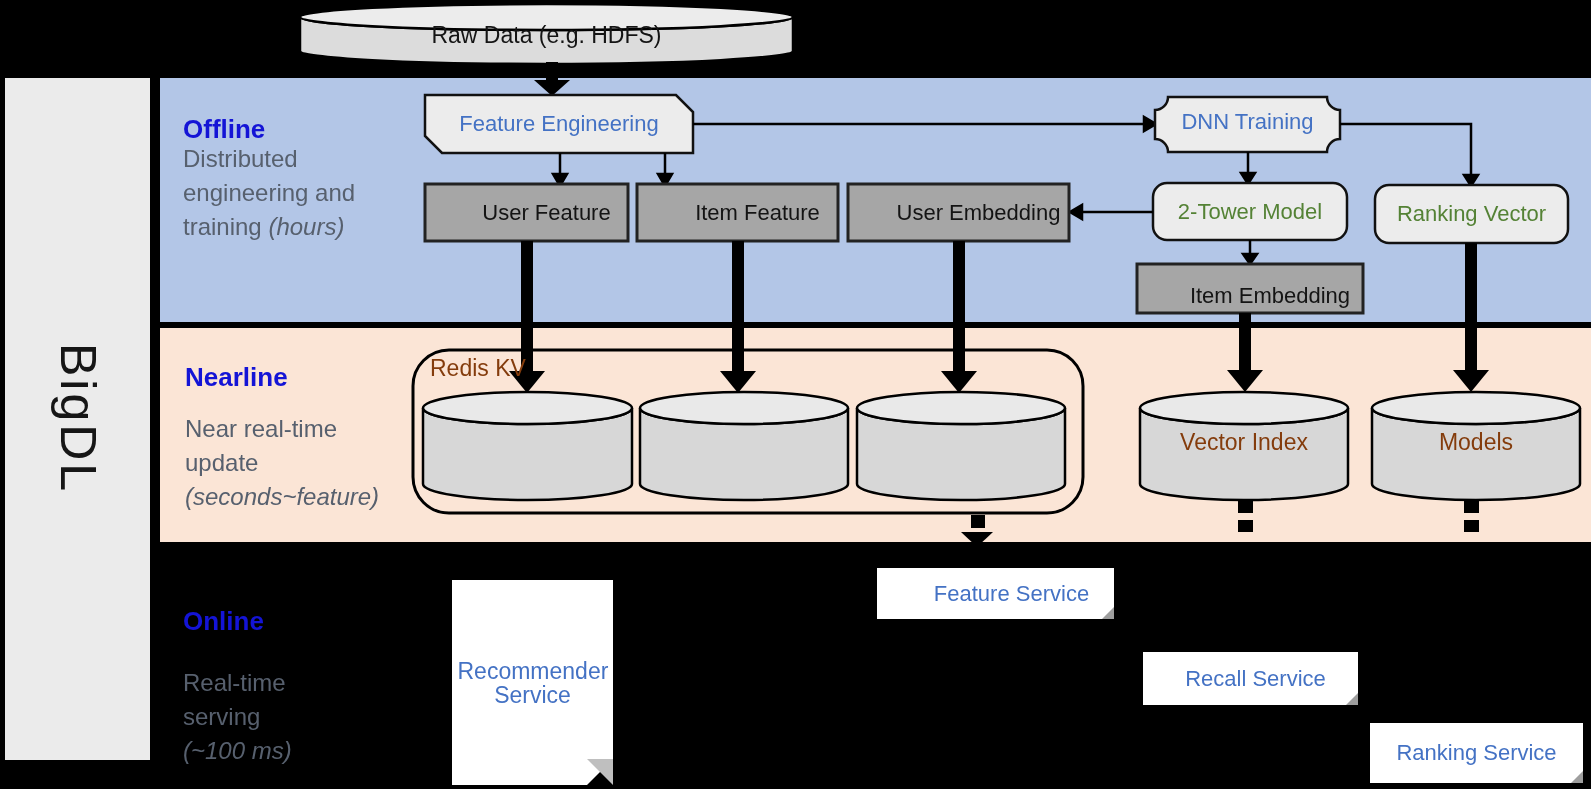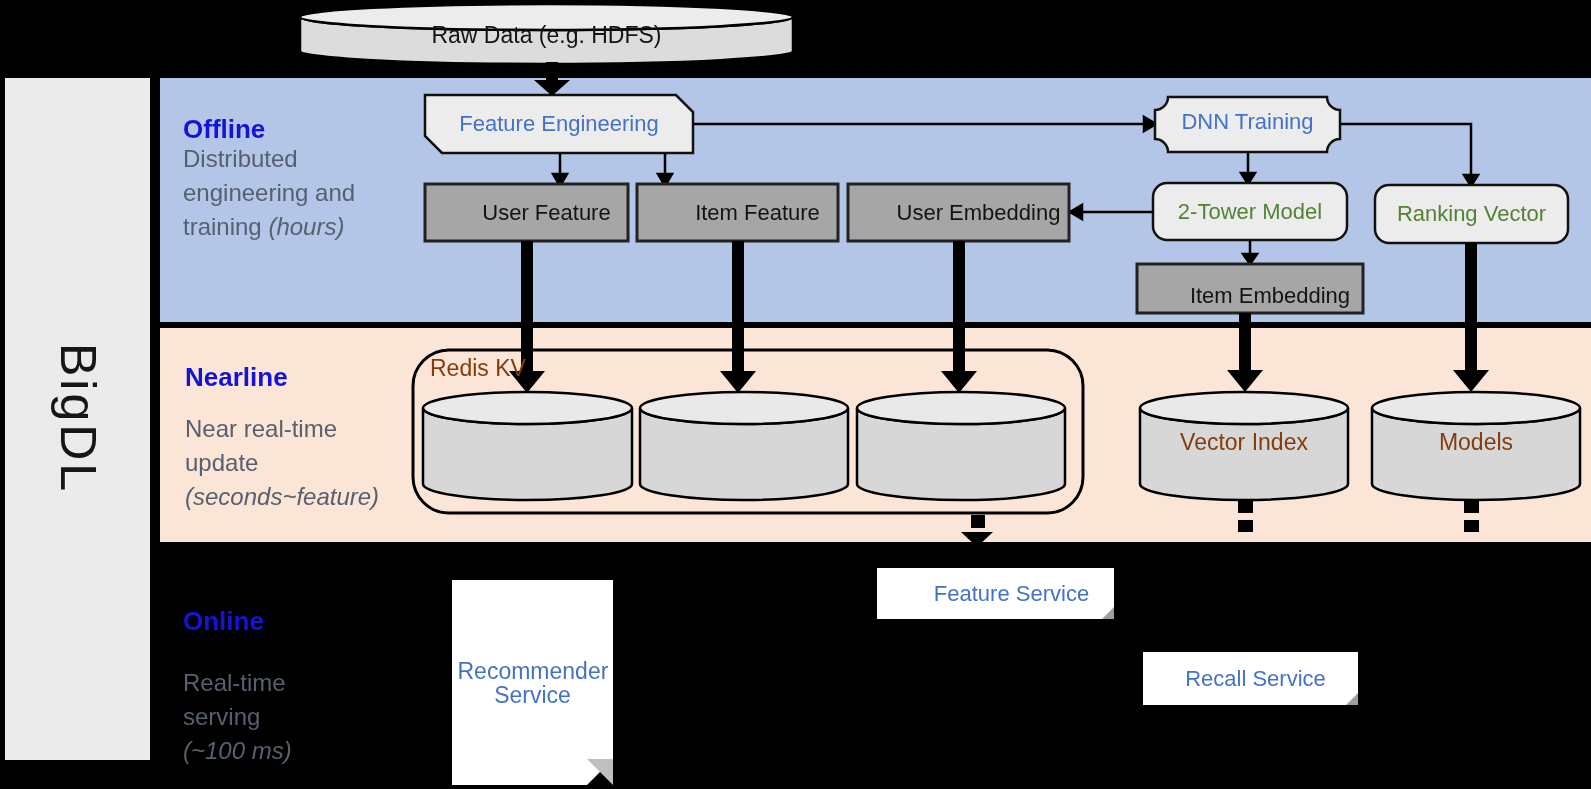--- a/index.html
+++ b/index.html
@@ -203,14 +203,18 @@
   <div class="docfold" style="left:587px;top:759px;"></div>
 
   <div class="svcbox" style="left:877px;top:568px;width:205px;height:51px;padding-left:32px;">
     <span>Feature Service</span>
     <div class="fold"></div>
   </div>
   <div class="svcbox" style="left:1143px;top:652px;width:205px;height:53px;padding-left:10px;">
     <span>Recall Service</span>
     <div class="fold"></div>
   </div>
+  <div class="svcbox" style="left:1370px;top:723px;width:213px;height:60px;">
+    <span>Ranking Service</span>
+    <div class="fold"></div>
+  </div>
 
 </div>
 
 </body></html>

